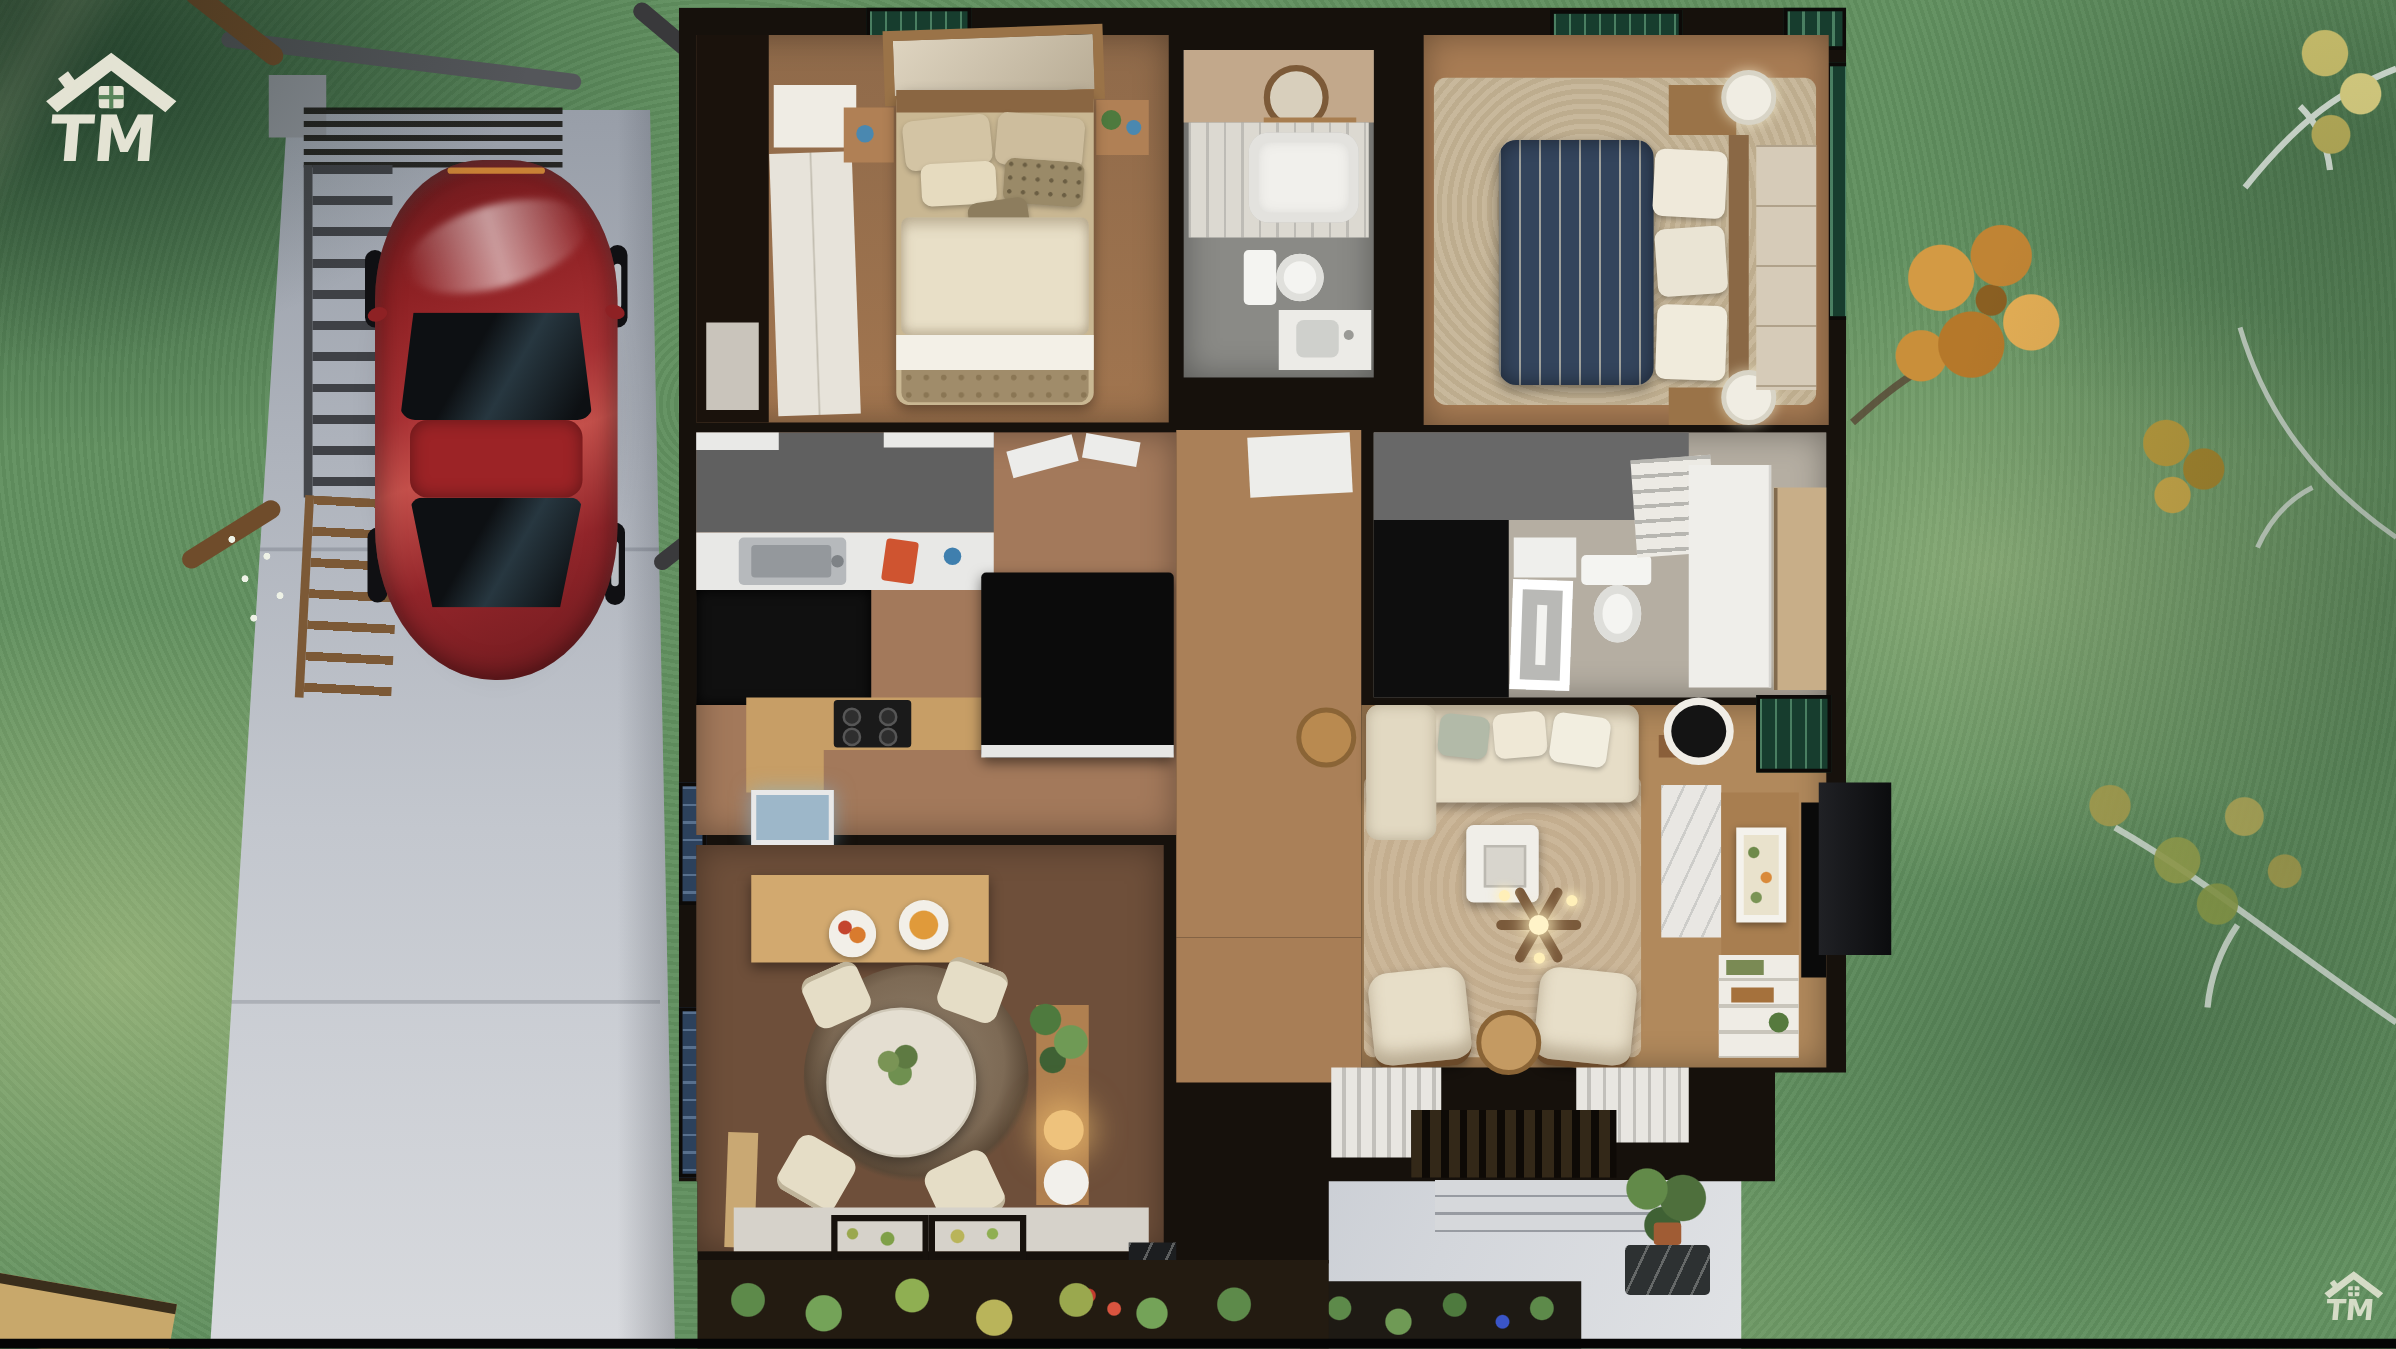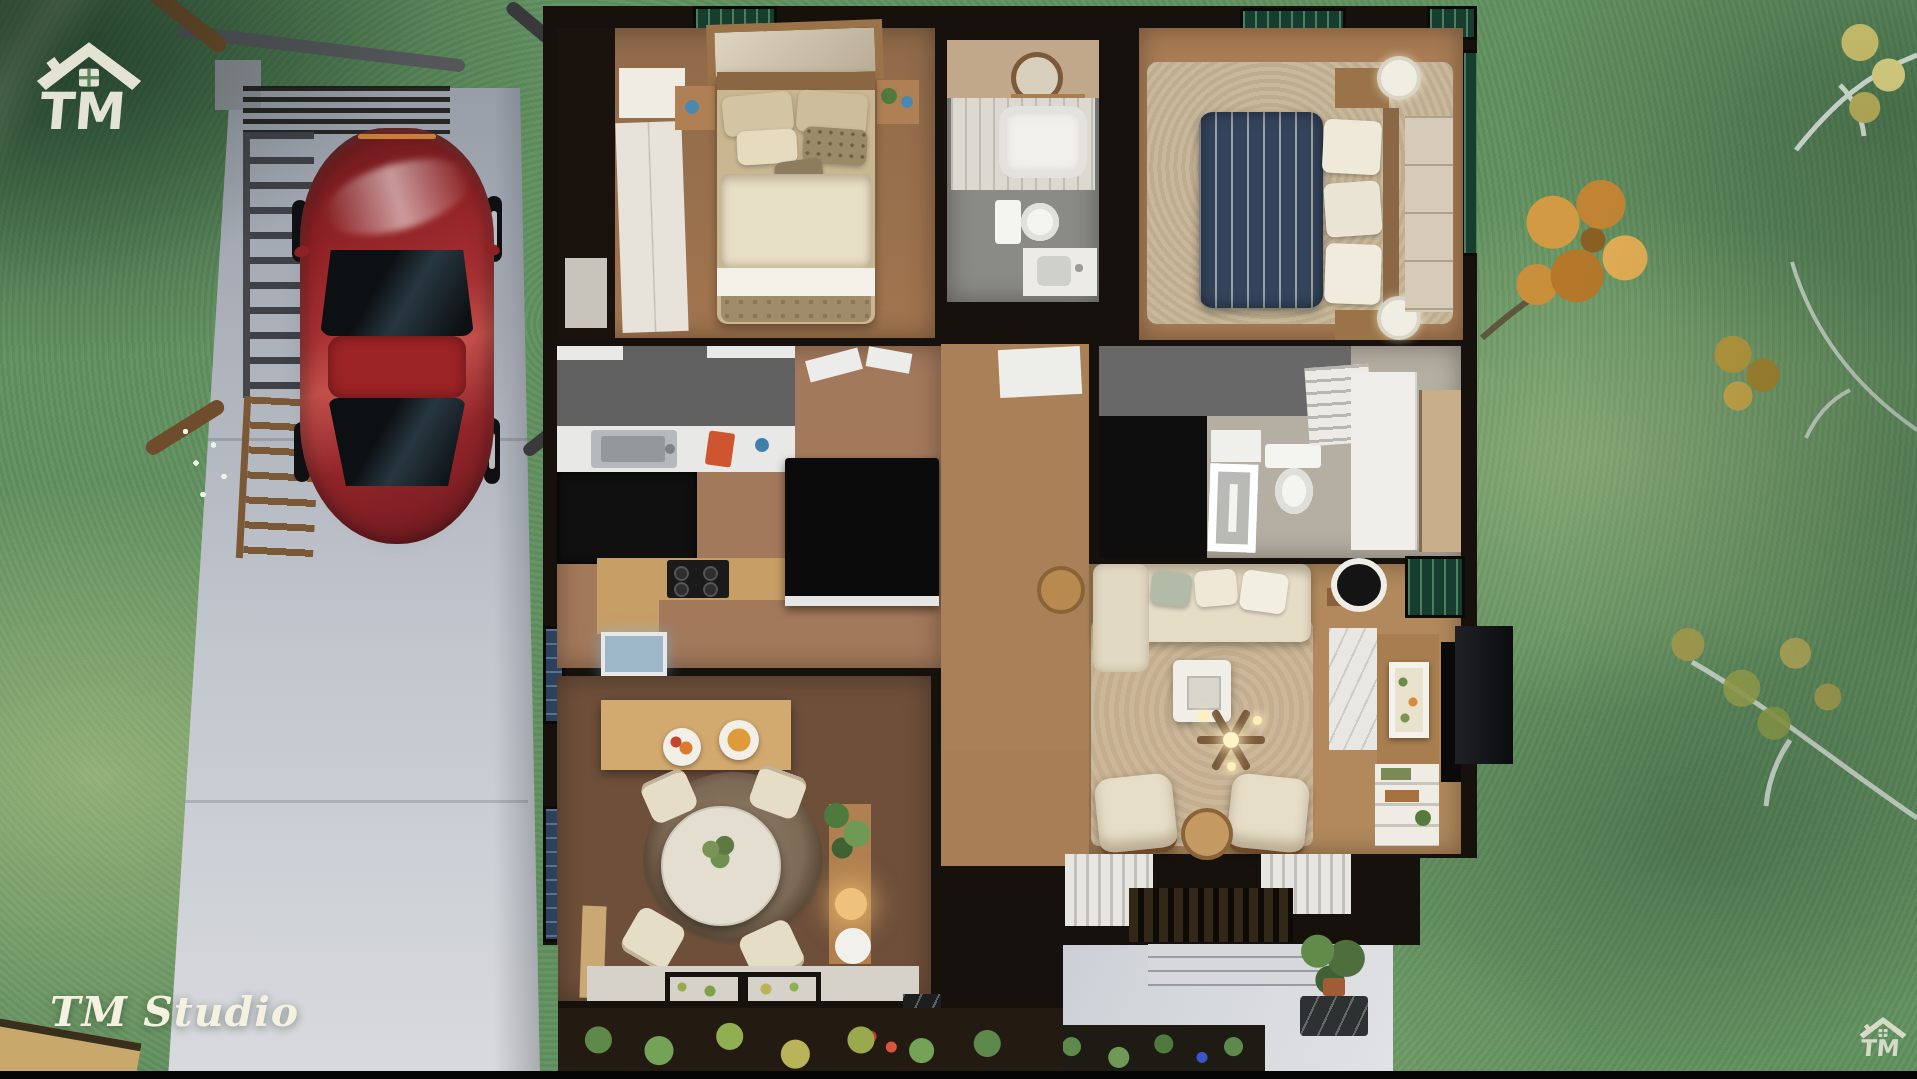--- a/index.html
+++ b/index.html
@@ -325,21 +325,20 @@
   <svg class="a" viewBox="0 0 100 92" style="left:33px;top:40px;width:112px;height:102px;opacity:.93;">
     <g fill="#f2efe0">
       <polygon points="50,2 97,37 89,45 50,15 11,45 3,37"></polygon>
       <rect x="15" y="17" width="9" height="15" transform="rotate(-37 19 24)"></rect>
       <rect x="41" y="26" width="18" height="16" rx="2"></rect>
       <rect x="48.5" y="26" width="3" height="16" fill="#5d8a5e"></rect>
       <rect x="41" y="32.5" width="18" height="3" fill="#5d8a5e"></rect>
       <text x="50" y="80" text-anchor="middle" font-family="DejaVu Sans, sans-serif" font-weight="bold" font-size="46" transform="skewX(-5)">TM</text>
     </g>
   </svg>
-  <div class="a watermark-text" style="left:50px;top:988px;">TM Studio</div>
   <svg class="a" viewBox="0 0 100 92" style="left:1858px;top:1016px;width:50px;height:46px;opacity:.8;">
     <g fill="#f2efe0">
       <polygon points="50,2 97,37 89,45 50,15 11,45 3,37"></polygon>
       <rect x="15" y="17" width="9" height="15" transform="rotate(-37 19 24)"></rect>
       <rect x="41" y="26" width="18" height="16" rx="2"></rect>
       <rect x="48.5" y="26" width="3" height="16" fill="#5d8a5e"></rect>
       <rect x="41" y="32.5" width="18" height="3" fill="#5d8a5e"></rect>
       <text x="50" y="80" text-anchor="middle" font-family="DejaVu Sans, sans-serif" font-weight="bold" font-size="46" transform="skewX(-5)">TM</text>
     </g>
   </svg>

